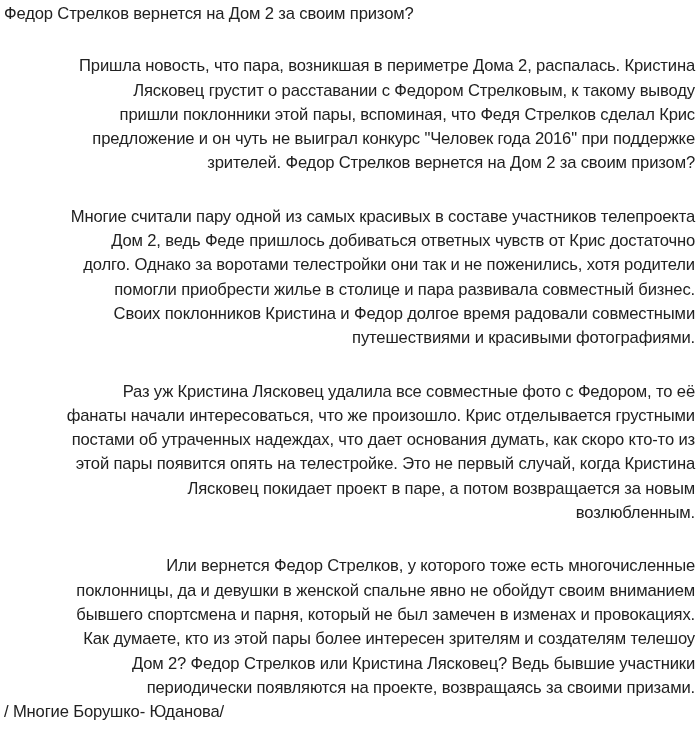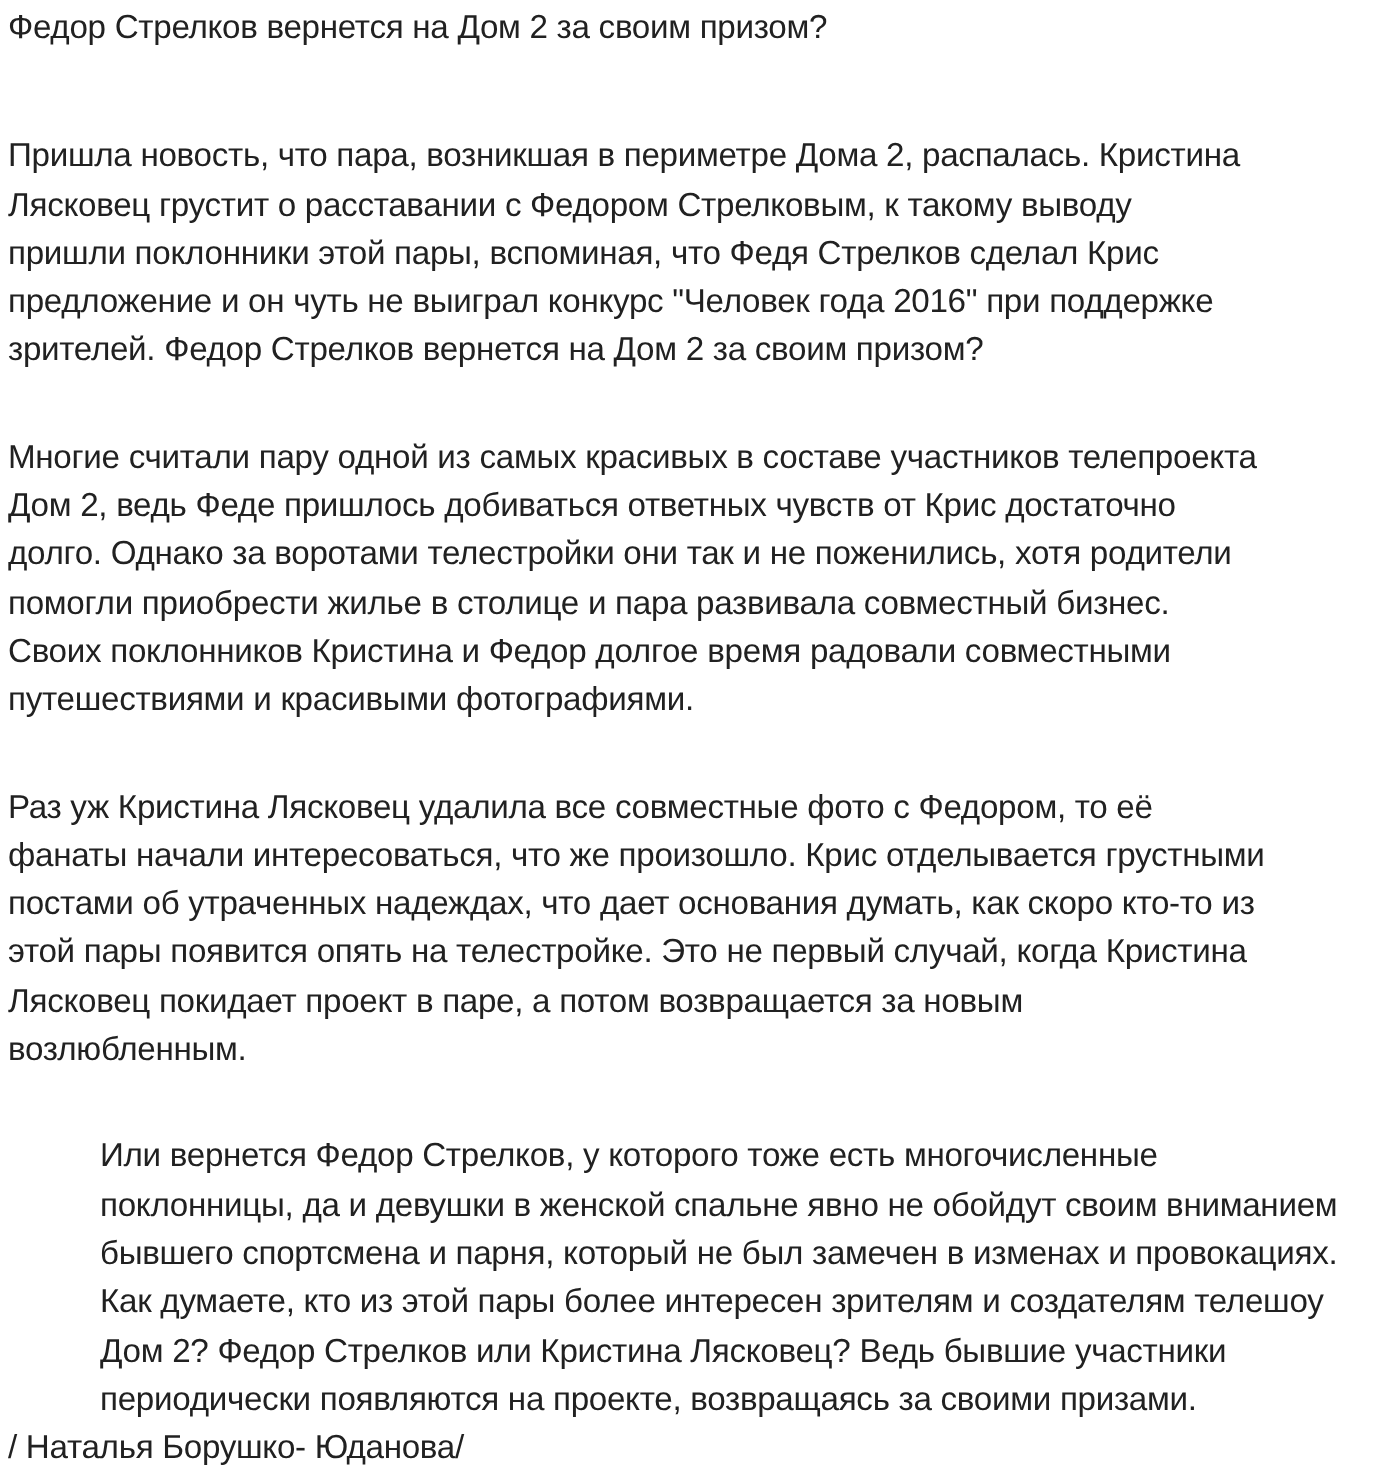--- a/index.html
+++ b/index.html
@@ -16,25 +16,26 @@
     padding: 2px 4px 0 4px;
     font-family: "Liberation Sans", "DejaVu Sans", sans-serif;
     font-size: 16.6px;
     line-height: 24.3px;
     letter-spacing: -0.15px;
     color: #212121;
   }
   .article-title {
     font-size: 16.6px;
     font-weight: 400;
-    margin: 0 0 40px 0;
+    margin: 0 0 28px 0;
   }
   .article-paragraph {
     margin: 0 0 29px 0;
     white-space: pre-line;
+    text-align: right;
   }
   .article-paragraph.last {
     margin-bottom: 0;
     margin-left: 46px;
   }
   .article-author {
     margin: 0;
   }
 </style>
 </head>
@@ -63,14 +64,14 @@
 Лясковец покидает проект в паре, а потом возвращается за новым
 возлюбленным.</p>
 
   <p class="article-paragraph last">Или вернется Федор Стрелков, у которого тоже есть многочисленные
 поклонницы, да и девушки в женской спальне явно не обойдут своим вниманием
 бывшего спортсмена и парня, который не был замечен в изменах и провокациях.
 Как думаете, кто из этой пары более интересен зрителям и создателям телешоу
 Дом 2? Федор Стрелков или Кристина Лясковец? Ведь бывшие участники
 периодически появляются на проекте, возвращаясь за своими призами.</p>
 
-  <div class="article-author">/ Наталья Борушко- Юданова/</div>
+  <div class="article-author">/ Многие Борушко- Юданова/</div>
 </main>
 
 </body></html>

